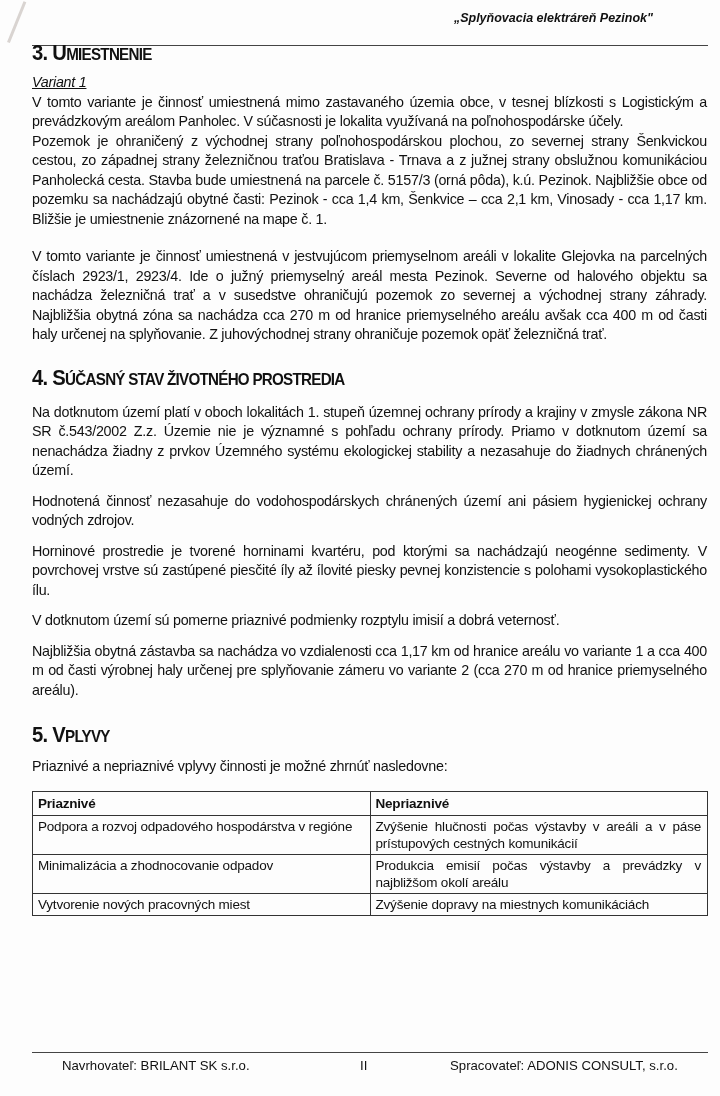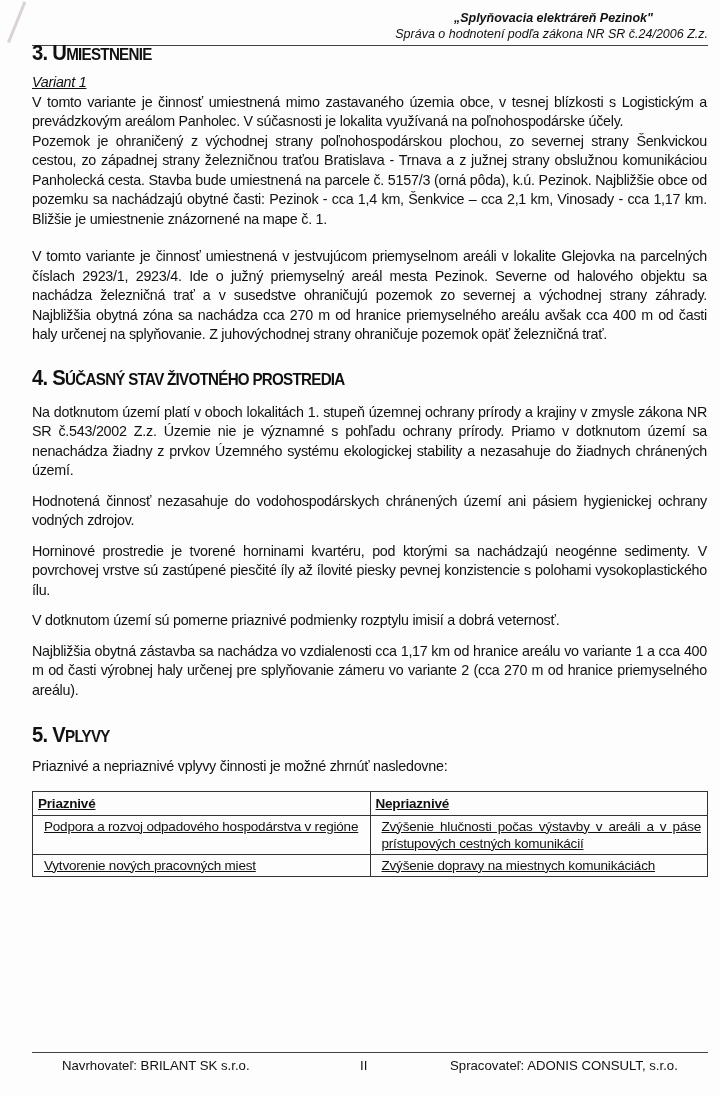--- a/index.html
+++ b/index.html
@@ -30,44 +30,43 @@
     margin: 0; font-size: 22px; font-weight: bold; line-height: 30px;
     letter-spacing: -0.8px; transform: scaleX(0.92); transform-origin: left;
   }
   h2 .sc { font-size: 16.5px; }
   p { margin: 0; text-align: justify; }
   .u { text-decoration: underline; font-style: italic; }
   .gap-s { height: 18px; }
   .gap-m { height: 11px; }
   table {
     border-collapse: collapse; width: 676px; margin-top: 14px;
-    font-size: 13.5px; line-height: 17px; letter-spacing: -0.2px; text-decoration: underline;
+    font-size: 13.5px; line-height: 17px; letter-spacing: -0.2px;
   }
   td, th {
-    border: 1.3px solid #333; padding: 2px 6px 2px 11px;
+    border: 1.3px solid #333; padding: 2px 6px 2px 5px;
     vertical-align: top; text-align: justify; width: 50%;
   }
   th { font-weight: bold; text-align: left; padding: 3px 6px 3px 5px; }
   .footer-rule {
     position: absolute; left: 32px; right: 12px; top: 1052px;
     border-top: 1.5px solid #444;
   }
   .footer {
     position: absolute; top: 1058px; left: 0; width: 720px; font-size: 13.2px;
   }
   .footer span { position: absolute; white-space: nowrap; }
 </style>
 </head>
 <body>
 
 <div class="corner-mark"></div>
 
 <div class="header">
   <div class="title">„Splyňovacia elektráreň Pezinok"</div>
-  <div>Správa o hodnotení podľa zákona NR SR č.24/2006 Z.z.</div>
 </div>
 <div class="header-rule"></div>
 
 <div class="content">
 
   <h2><span>3. U</span><span class="sc">MIESTNENIE</span></h2>
   <div style="height:4px"></div>
   <div class="u">Variant 1</div>
   <p>V tomto variante je činnosť umiestnená mimo zastavaného územia obce, v tesnej blízkosti s Logistickým a prevádzkovým areálom Panholec. V súčasnosti je lokalita využívaná na poľnohospodárske účely.</p>
   <p>Pozemok je ohraničený z východnej strany poľnohospodárskou plochou, zo severnej strany Šenkvickou cestou, zo západnej strany železničnou traťou Bratislava - Trnava a z južnej strany obslužnou komunikáciou Panholecká cesta. Stavba bude umiestnená na parcele č. 5157/3 (orná pôda), k.ú. Pezinok. Najbližšie obce od pozemku sa nachádzajú obytné časti: Pezinok - cca 1,4 km, Šenkvice – cca 2,1 km, Vinosady - cca 1,17 km. Bližšie je umiestnenie znázornené na mape č. 1.</p>
@@ -96,20 +95,24 @@
     <tbody>
         <tr>
       <th>Priaznivé</th>
       <th>Nepriaznivé</th>
     </tr>
     <tr>
       <td>Podpora a rozvoj odpadového hospodárstva v regióne</td>
       <td>Zvýšenie hlučnosti počas výstavby v areáli a v páse prístupových cestných komunikácií</td>
     </tr>
     <tr>
+      <td>Minimalizácia a zhodnocovanie odpadov</td>
+      <td>Produkcia emisií počas výstavby a prevádzky v najbližšom okolí areálu</td>
+    </tr>
+    <tr>
       <td>Vytvorenie nových pracovných miest</td>
       <td>Zvýšenie dopravy na miestnych komunikáciách</td>
     </tr>
   </tbody>
     </table>
 </div>
 
 <div class="footer-rule"></div>
 <div class="footer">
   <span style="left:62px">Navrhovateľ: BRILANT SK s.r.o.</span>

